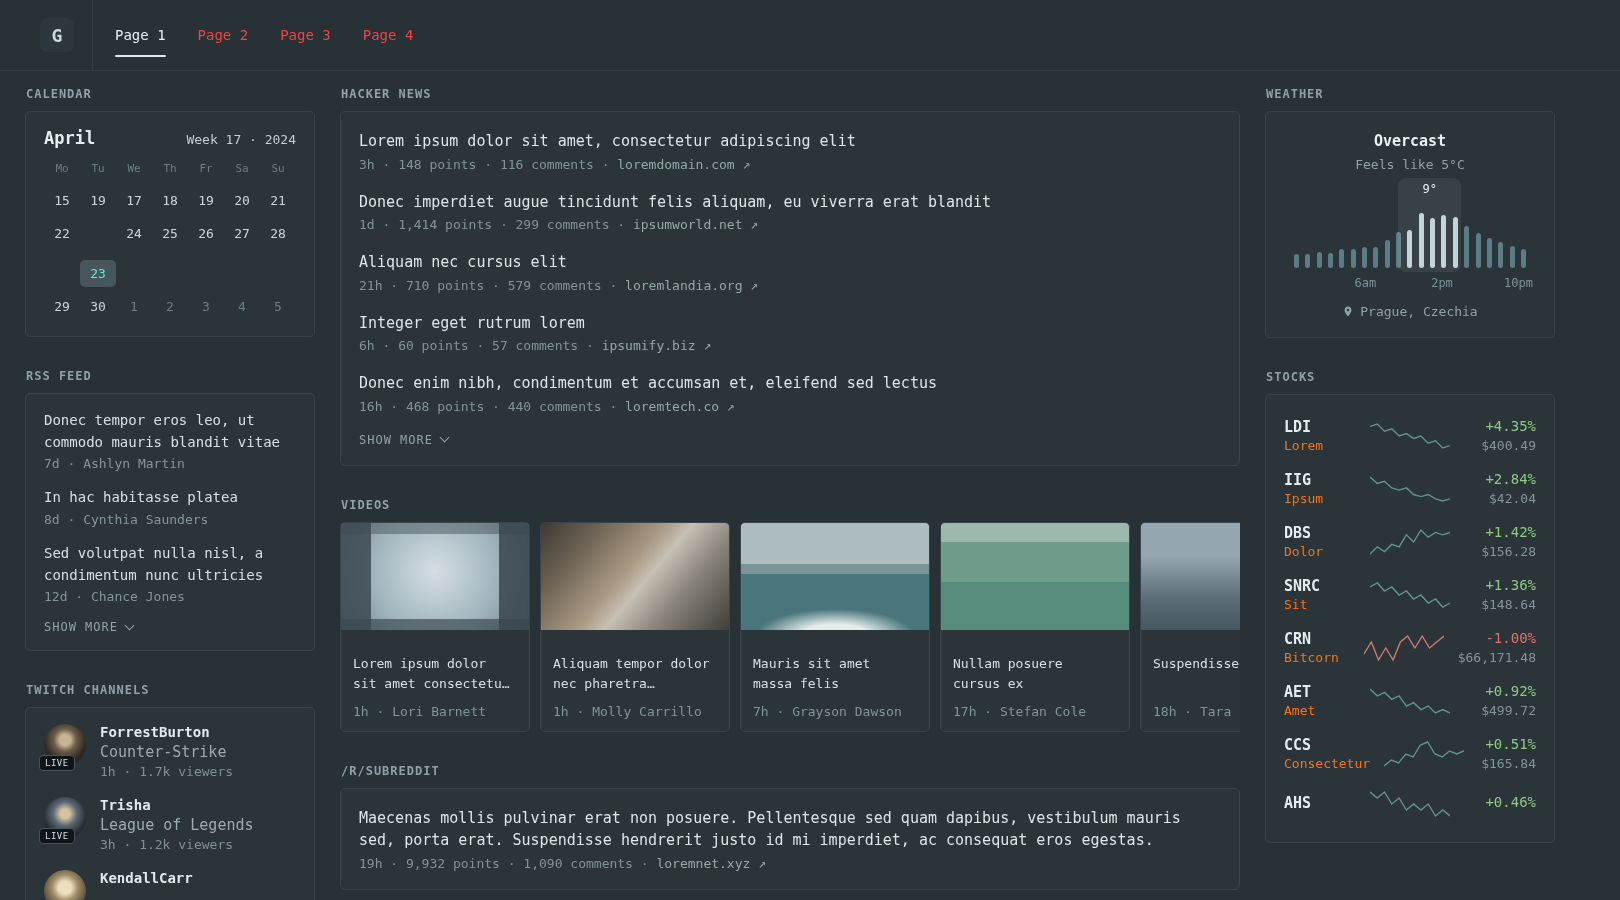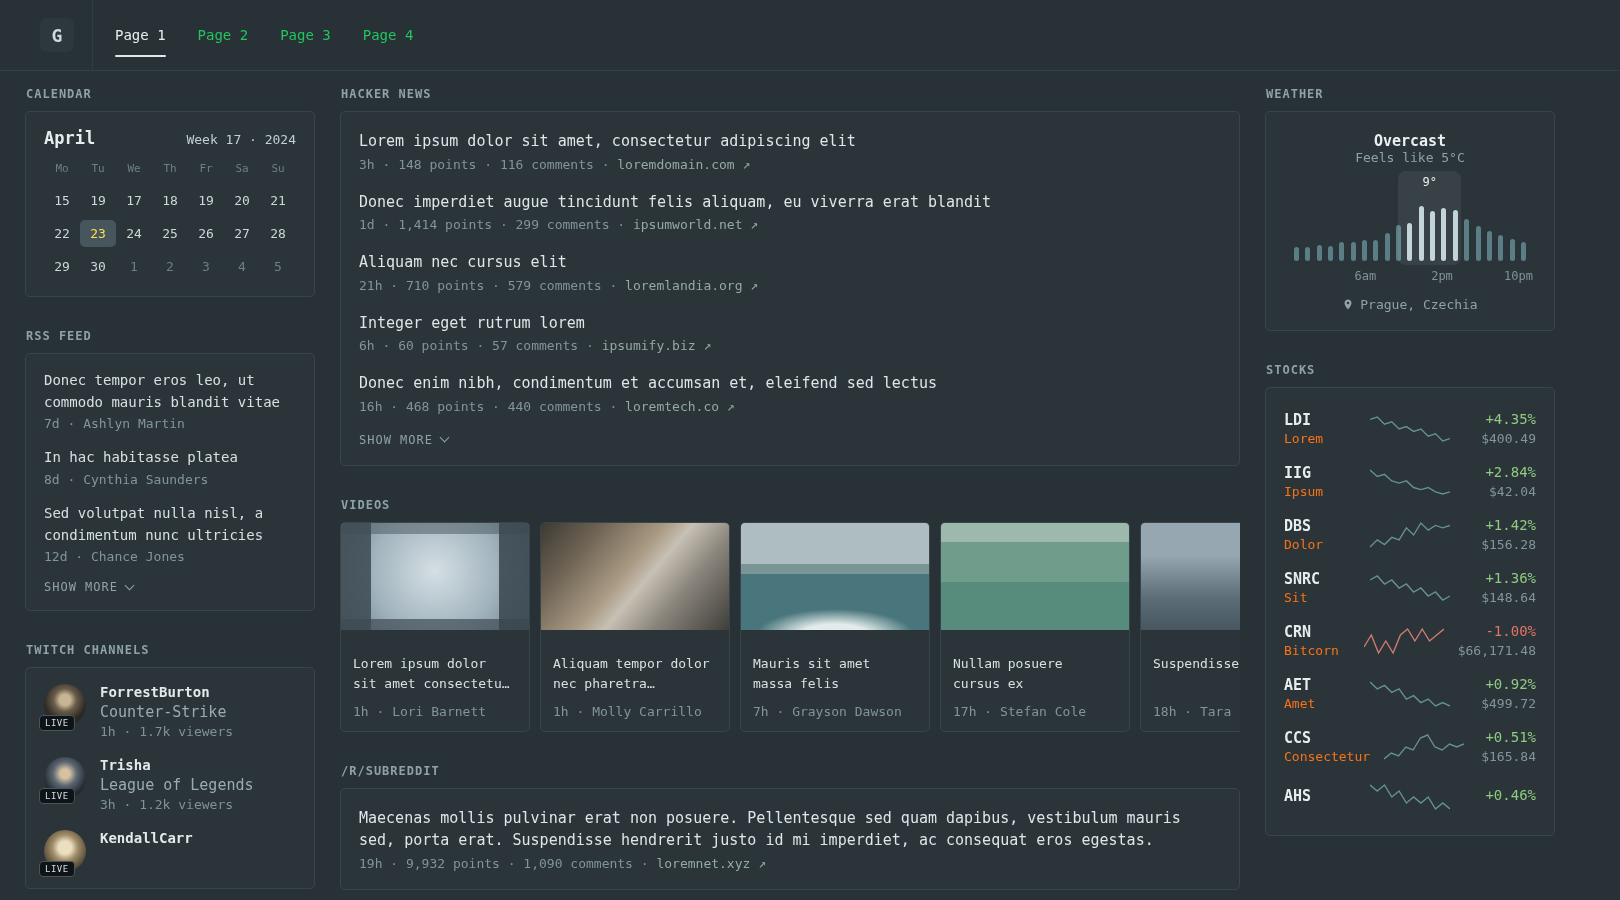--- a/index.html
+++ b/index.html
@@ -8,40 +8,40 @@
     background:#273136; color:#d6e0e2;
     font-family:"DejaVu Sans Mono","Liberation Mono",monospace;
     font-size:14px;
   }
   
   .topbar { height:71px; display:flex; align-items:center; padding:0 40px; border-bottom:1px solid #343f45; }
   .logo { min-width:34px; height:34px; display:flex; align-items:center; justify-content:center;
           font-size:18px; font-weight:bold; color:#cfdadc; background:#2d383e; border-radius:7px; cursor:pointer; }
   .topbar-divider { width:1px; align-self:stretch; background:#323d43; margin-left:18px; }
   .tabs { display:flex; gap:32px; padding-left:22px; }
-  .tab { color:#22c55e; font-size:14px; position:relative; cursor:pointer; padding:4px 0; }
+  .tab { color:#ef4444; font-size:14px; position:relative; cursor:pointer; padding:4px 0; }
   .tab.active { color:#e8eff0; }
   .tab.active::after { content:""; position:absolute; left:0; right:0; bottom:-10px; height:2px; background:#dfe8ea; border-radius:1px; }
 
   
   .main { display:grid; grid-template-columns:290px 900px 290px; column-gap:25px; padding:16px 0 0 25px; align-items:start; }
   .section { margin-bottom:32px; }
   .wtitle { font-size:12px; letter-spacing:1px; color:#8fa2a7; margin:0 0 10px 1px; }
   .card { border:1px solid #3a454b; border-radius:5px; background:rgba(255,255,255,0.015); }
 
   
   .cal { padding:16px 18px; }
   .cal-head { display:flex; justify-content:space-between; align-items:baseline; margin-bottom:14px; }
   .cal-month { font-size:17px; font-weight:bold; color:#e6edee; }
   .cal-meta { font-size:13px; color:#c3cfd2; }
   .cal-grid { display:grid; grid-template-columns:repeat(7,1fr); row-gap:6px; text-align:center; }
   .cal-dow { color:#6c7f85; font-size:11px; padding-bottom:6px; }
   .cal-date { color:#ccd7d9; font-size:13px; padding:6px 0; border-radius:5px; }
   .cal-date.other { color:#6c7f85; }
-  .cal-date.selected { background:#47555d; color:#fde047; }
+  .cal-date.selected { background:#47555d; color:#5eead4;margin-top:40px; }
 
   
   .feed { padding:16px 18px; }
   .feed-item { margin-bottom:16px; }
   .feed-item:last-of-type { margin-bottom:0; }
   .f-title { font-size:14px; line-height:1.55; color:#d6e0e2; cursor:pointer; }
   .f-meta { font-size:13px; color:#82959b; margin-top:3px; }
   .show-more { display:flex; align-items:center; gap:8px; margin-top:16px; font-size:12px; letter-spacing:1px; color:#8fa2a7; cursor:pointer; }
   .chev { width:7px; height:7px; border-right:1.5px solid #8fa2a7; border-bottom:1.5px solid #8fa2a7; transform:rotate(45deg); margin-top:-4px; }
 
@@ -81,21 +81,21 @@
       linear-gradient(to bottom,#aebec0 0 38%,#7b9597 38% 48%,#49767c 48% 100%); }
   .thumb4 { background:linear-gradient(to bottom,#9db9ad 0 18%,#6f9c8b 18% 55%,#578b7b 55%); }
   .thumb5 { background:linear-gradient(to bottom,#97a7b2 0 30%,#5c6d78 70%,#47565f); }
   .vbody { padding:24px 12px 12px; }
   .vtitle { font-size:13px; color:#d7e1e3; line-height:1.6; min-height:42px; }
   .vmeta { font-size:13px; color:#81949a; margin-top:8px; }
 
   
   .weather { padding:18px; text-align:center; }
   .w-cond { font-size:15px; font-weight:bold; color:#eaf1f2; margin-top:2px; }
-  .w-feels { font-size:13px; color:#8fa2a7; }
+  .w-feels { font-size:13px; color:#8fa2a7; margin-top:7px; }
   .w-chart { position:relative; height:62px; margin:34px 10px 4px; display:flex; align-items:flex-end; justify-content:space-between; }
   .wbar { width:5px; border-radius:2.5px; background:#5b7e86; }
   .wbar.hot { background:#c2d4d8; }
   .w-high { position:absolute; top:-28px; bottom:-4px; left:45%; width:27%; background:rgba(213,226,229,0.08); border-radius:8px; }
   .w-peak { position:absolute; top:-24px; left:45%; width:27%; text-align:center; font-size:12px; color:#eaf1f2; }
   .w-axis { position:relative; height:16px; margin:8px 10px 4px; font-size:12px; color:#7f9298; }
   .w-axis span { position:absolute; transform:translateX(-50%);margin-left:32px; }
   .w-loc { display:flex; align-items:center; justify-content:center; gap:6px; font-size:13px; color:#8fa2a7; margin-top:12px; }
   .pin { color:#8fa2a7; display:inline-flex; }
 

